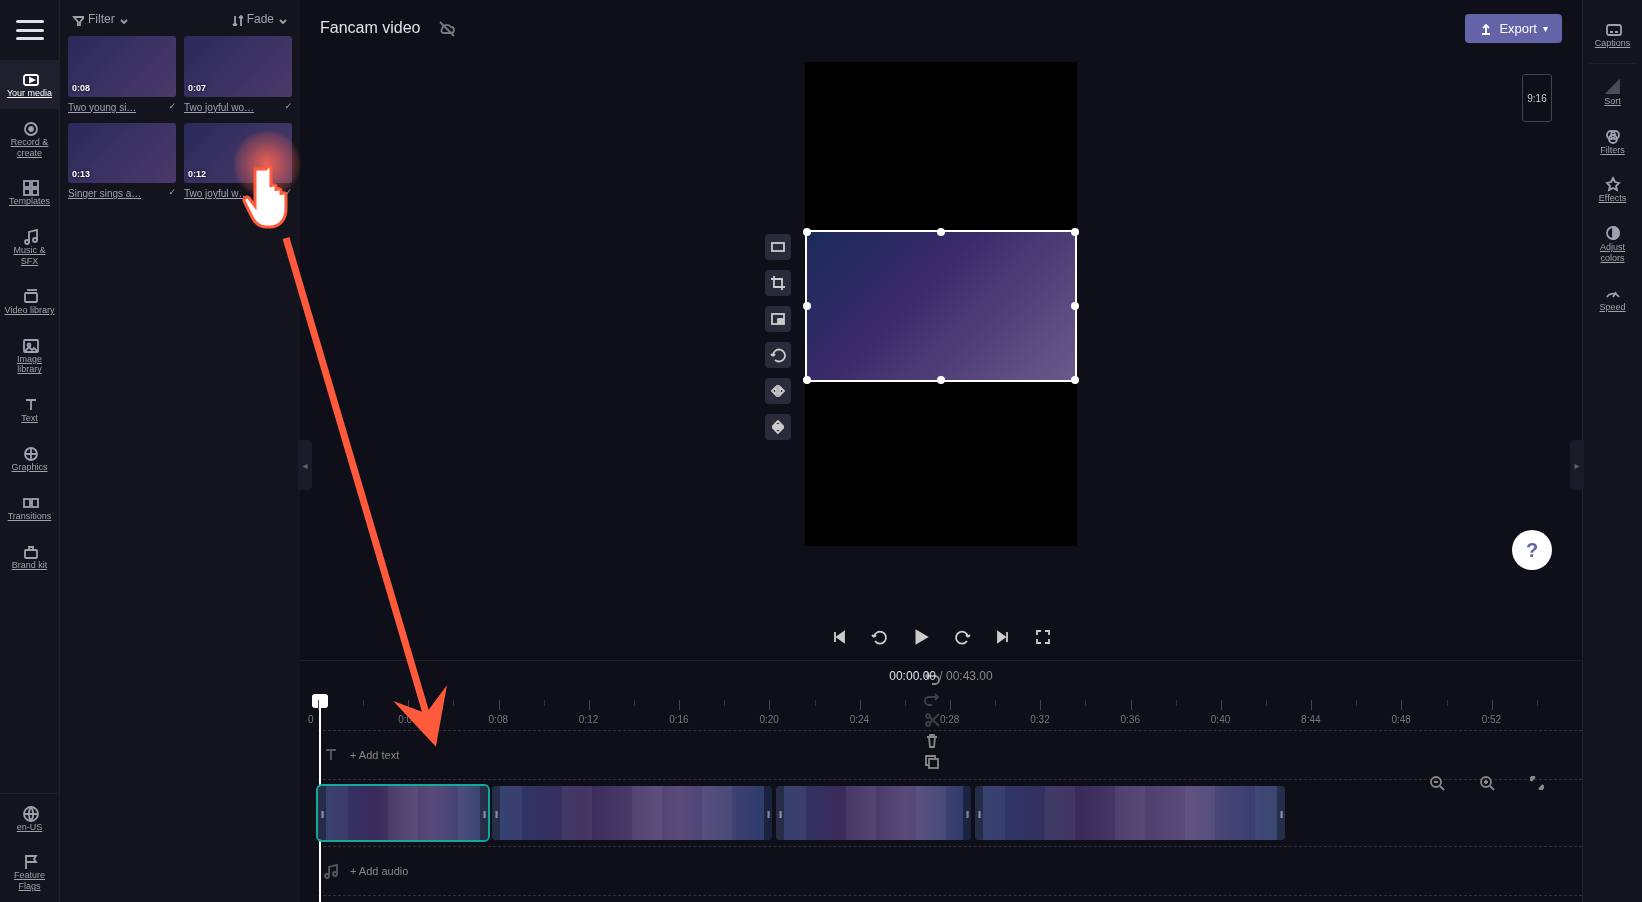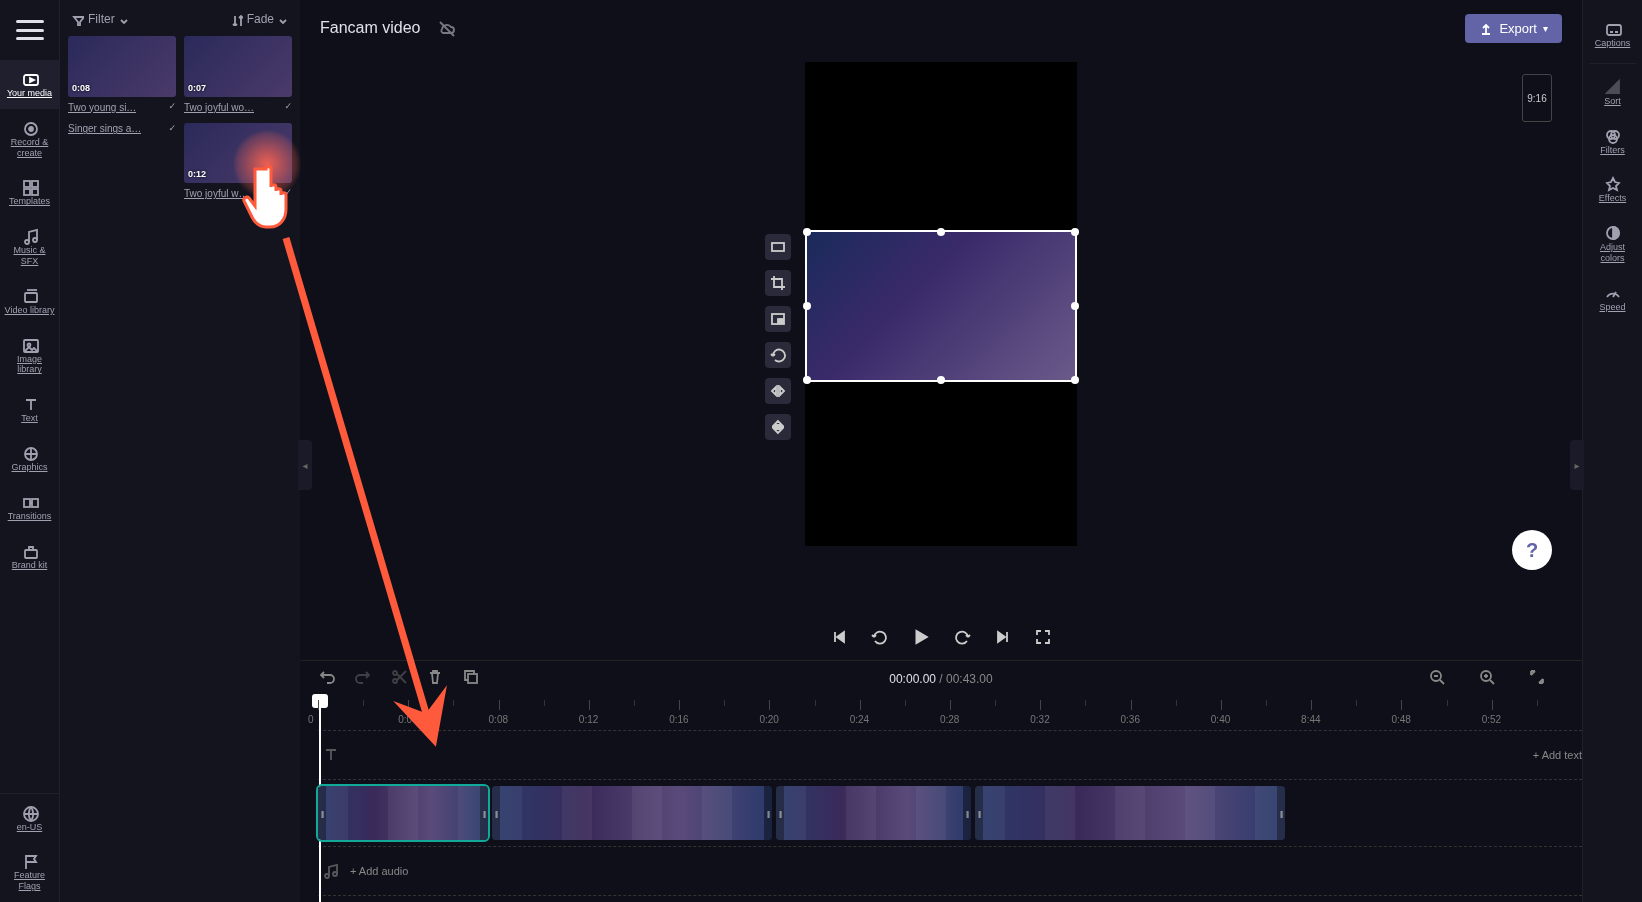--- a/index.html
+++ b/index.html
@@ -44,37 +44,37 @@
 .handle.bl { bottom: -4px; left: -4px; } .handle.br { bottom: -4px; right: -4px; }
 .handle.tm { top: -4px; left: 50%; margin-left:-4px; } .handle.bm { bottom: -4px; left: 50%; margin-left:-4px; }
 .handle.lm { left: -4px; top: 50%; margin-top:-4px; } .handle.rm { right: -4px; top: 50%; margin-top:-4px; }
 .edit-rail { position: absolute; left: -40px; top: 172px; display: flex; flex-direction: column; gap: 10px; }
 .edit-rail button { width: 26px; height: 26px; background: #2a2a3a; border: none; border-radius: 4px; color: #ccc; cursor: pointer; font-size: 12px; display:flex; align-items:center; justify-content:center; }
 
 .playbar { height: 46px; display: flex; align-items: center; justify-content: center; gap: 22px; }
 .playbar button { background: none; border: none; color: #ccc; cursor: pointer; font-size: 14px; display:flex; align-items:center; justify-content:center; }
 .play-main svg { width: 22px; height: 22px; }
 
-.timeline-tools { height: 36px; display: flex; align-items: center; padding: 8px 18px; border-top: 1px solid #222; }
+.timeline-tools { height: 36px; display: flex; align-items: center; padding: 8px 18px; border-top: 1px solid #222; flex-direction: column; }
 .timeline-tools button { background: none; border: none; color: #888; cursor: pointer; margin-right: 18px; }
 .timecode { position: absolute; left: 50%; transform: translateX(-50%); font-size: 12px; }
 .timecode .total { color: #888; }
 .zoom-tools { margin-left: auto; display: flex; gap: 14px; }
 
 .ruler { height: 34px; position: relative; display: flex; padding-left: 18px; font-size: 10px; color: #777; }
 .ruler .playhead-knob { position:absolute; left:12px; top:-2px; width:16px; height:14px; background:#fff; border-radius:3px; }
 .ruler .playhead-line { position:absolute; left:19px; top:10px; width:2px; height:240px; background:#fff; }
 .tick { flex: 1; position: relative; }
 .tick::before { content:''; position:absolute; left:0; top:4px; width:1px; height:10px; background:#444; }
 .tick .minor { position:absolute; left:50%; top:4px; width:1px; height:6px; background:#333; }
 .tick span { position:absolute; left:-10px; top:18px; }
 
 .tracks { padding-left: 18px; }
 .track { height: 50px; border-top: 1px dashed #333; border-bottom: 1px dashed #333; display: flex; align-items: center; font-size: 11px; color: #888; margin-bottom: 6px; }
-.track-text { height: 50px; justify-content: space-between; }
+.track-text { height: 50px; }
 .track .track-icon { margin-right: 10px; margin-left: 4px; opacity: 0.6; }
 .track .add-link { cursor: pointer; }
 .video-track { height: 54px; display: flex; gap: 4px; margin-bottom: 6px; }
 .clip { height: 100%; background: linear-gradient(90deg,#2a3a6a,#3a2a5a,#5a4a7a,#2a3a6a); border-radius: 4px; position: relative; overflow: hidden; }
 .clip::after { content:''; position:absolute; inset:0; background: repeating-linear-gradient(90deg, rgba(255,255,255,0.05) 0 30px, transparent 30px 70px); }
 .clip.selected { outline: 2px solid #1a9; }
 .clip .grip { position:absolute; top:0; bottom:0; width:8px; background:rgba(0,0,0,0.4); display:flex; align-items:center; justify-content:center; font-size:8px; color:#ccc; letter-spacing:-1px; }
 .clip .grip.left { left:0; } .clip .grip.right { right:0; }
 
 .right-rail { width: 60px; background: #14141f; border-left: 1px solid #1f1f2e; display: flex; flex-direction: column; padding-top: 10px; }
@@ -210,21 +210,23 @@
         </svg>
     </button>
   </div>
   <div class="media-grid" id="media-grid">
       <div class="media-item"><div class="thumb">
           <span class="dur">0:08</span>
         </div><span class="name">Two young si…</span><span class="chk">✓</span></div>
       <div class="media-item"><div class="thumb">
           <span class="dur">0:07</span>
         </div><span class="name">Two joyful wo…</span><span class="chk">✓</span></div>
-      <div class="media-item"><span class="name">Singer sings a…</span><span class="chk">✓</span></div>
+      <div class="media-item"><div class="thumb">
+          <span class="dur">0:13</span>
+        </div><span class="name">Singer sings a…</span><span class="chk">✓</span></div>
       <div class="media-item"><div class="thumb">
           <span class="dur">0:12</span>
           <div class="ripple"></div>
         </div><span class="name">Two joyful w…</span><span class="chk">✓</span><div class="hand-cursor"><svg width="64" height="72" viewBox="0 0 64 72">
             <path d="M26 10c0-3 5-3 5 0v18c0-3 5-3 5 0v4c0-3 5-3 5 0v4c0-3 5-3 5 0v14c0 10-6 18-16 18h-4c-7 0-11-4-14-10l-8-16c-1-3 3-5 5-3l6 8V10z" fill="#fff" stroke="#ff5a3c" stroke-width="3"></path>
           </svg></div></div>
     </div>
 </div>
 
 <div class="center">

